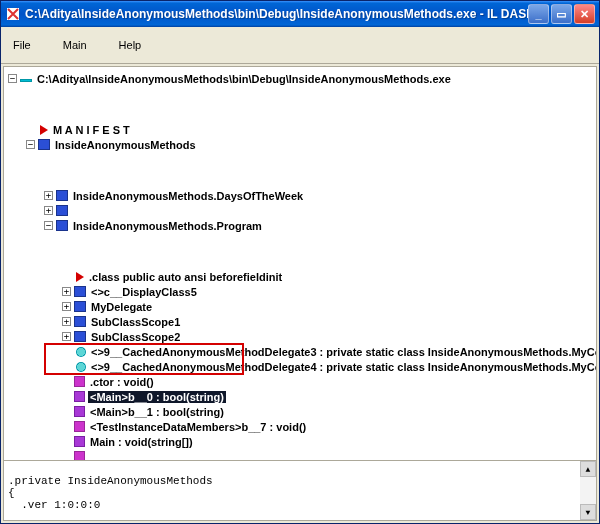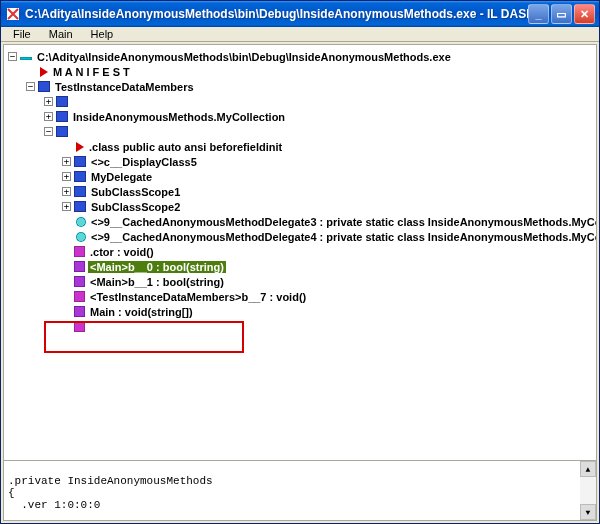--- a/index.html
+++ b/index.html
@@ -41,25 +41,25 @@
     width: 21px; height: 20px;
     border: 1px solid #fff6;
     border-radius: 3px;
     display:flex; align-items:center; justify-content:center;
     font-weight:bold; font-size:11px;
     cursor: pointer;
   }
   .btn-min, .btn-max { background: linear-gradient(to bottom,#7ba7e8,#3c6fc9); color:#fff; }
   .btn-close { background: linear-gradient(to bottom,#f88,#d43e27); color:#fff; }
   .menubar {
-    height: 15px;
+    height: 37px;
     background: #ece9d8;
     display:flex; align-items:center;
     padding: 0 4px;
-    gap: 2px;
+    gap: 16px;
     border-bottom: 1px solid #aca899;
   }
   .menu-item { padding: 2px 8px; cursor:pointer; }
   .content {
     flex:1;
     display:flex;
     flex-direction: column;
     background:#fff;
     margin: 2px;
     border: 1px solid #aca899;
@@ -82,21 +82,21 @@
     position:relative;
   }
   .scrollbar-v {
     position:absolute; right:0; top:0; bottom:0; width:16px;
     background:#eee;
     display:flex; flex-direction:column;
   }
   .sb-btn { height:16px; background:#ddd; border:1px solid #bbb; display:flex;align-items:center;justify-content:center; font-size:8px;}
   .sb-track { flex:1; background:#f3f3f3; }
   ul.tree, ul.tree ul { list-style:none; margin:0; padding:0; }
-  ul.tree ul { padding-left: 18px; }
+  ul.tree ul { padding-left: 18px; margin-top: 36px; }
   li.node { white-space: nowrap; }
   .row { display:flex; align-items:center; height:15px; gap:3px; padding-left:2px;}
   .toggle {
     width:9px; height:9px;
     border:1px solid #888;
     background:#fff;
     display:inline-flex; align-items:center; justify-content:center;
     font-size:9px; line-height:7px;
     cursor:pointer;
     flex-shrink:0;
@@ -106,21 +106,21 @@
   .ico { width:14px; height:12px; flex-shrink:0; display:inline-block; }
   .ico-dash { background:#00bcd4; border:1px solid #0097a7; height:3px; width:12px; margin-top:4px;}
   .ico-arrow-r { width:0;height:0;border-top:5px solid transparent;border-bottom:5px solid transparent;border-left:8px solid #d40000; margin-left:2px;}
   .ico-asm { background:#2b4fd6; width:12px;height:11px; border:1px solid #1a338c;}
   .ico-cls { background:#2b4fd6; width:12px;height:11px; border:1px solid #1a338c;}
   .ico-field-r { background:#ff5aa8; width:8px;height:8px; transform:rotate(45deg); margin-left:3px; margin-top:1px;}
   .ico-field-c { background: radial-gradient(circle,#5cd6d6 55%, #0097a7 60%); width:10px;height:10px; border-radius:50%; margin-left:2px;}
   .ico-method { background:#cc33cc; width:11px;height:11px; border:1px solid #992699;}
   .ico-smethod { background:#a838d6; width:11px;height:11px; border:1px solid #7a1fa3;}
   .label { padding: 0 2px; font-weight: bold; }
-  .label.sel { background:#4d7c0f; color:#fff; }
+  .label.sel { background:#0f172a; color:#fff; }
   .highlight-box {
     position:absolute;
     border: 2px solid #d40000;
     pointer-events:none;
   }
 </style>
 </head>
 <body>
 
 <div class="window">
@@ -160,40 +160,41 @@
                 <div class="row">
               <span class="toggle-empty"></span>
               <span class="ico ico-arrow-r"></span>
               <span class="label">M A N I F E S T</span>
             </div>
               </li>
             <li class="node">
               <div class="row">
                 <span class="toggle">−</span>
                 <span class="ico ico-asm"></span>
-                <span class="label">TestInstanceDataMembers</span>
+                <span class="label">InsideAnonymousMethods</span>
               </div>
               <ul>
+                <li class="node">
+                    <div class="row">
+                  <span class="toggle">+</span>
+                  <span class="ico ico-cls"></span>
+                  <span class="label">InsideAnonymousMethods.DaysOfTheWeek</span>
+                </div>
+                  </li>
                 <li class="node">
                     <div class="row">
                   <span class="toggle">+</span>
                   <span class="ico ico-cls"></span>
                 </div>
                   </li>
                 <li class="node">
-                    <div class="row">
-                  <span class="toggle">+</span>
-                  <span class="ico ico-cls"></span>
-                  <span class="label">InsideAnonymousMethods.MyCollection</span>
-                </div>
-                  </li>
-                <li class="node">
                   <div class="row">
                     <span class="toggle">−</span>
                     <span class="ico ico-cls"></span>
+                    <span class="label">InsideAnonymousMethods.Program</span>
                   </div>
                   <ul>
                     <li class="node">
                         <div class="row">
                       <span class="toggle-empty"></span>
                       <span class="ico ico-arrow-r"></span>
                       <span class="label">.class public auto ansi beforefieldinit</span>
                     </div>
                       </li>
                     <li class="node">

